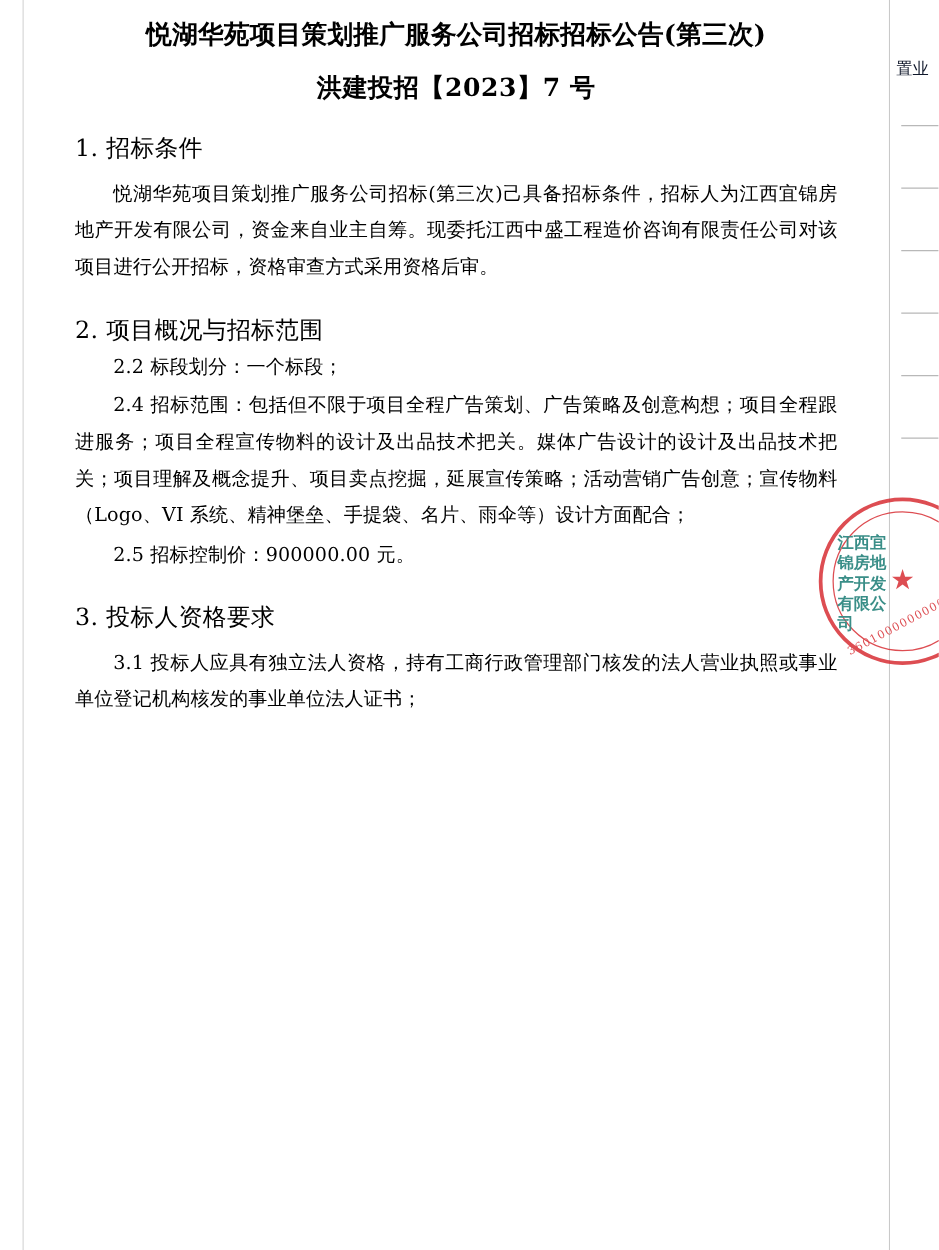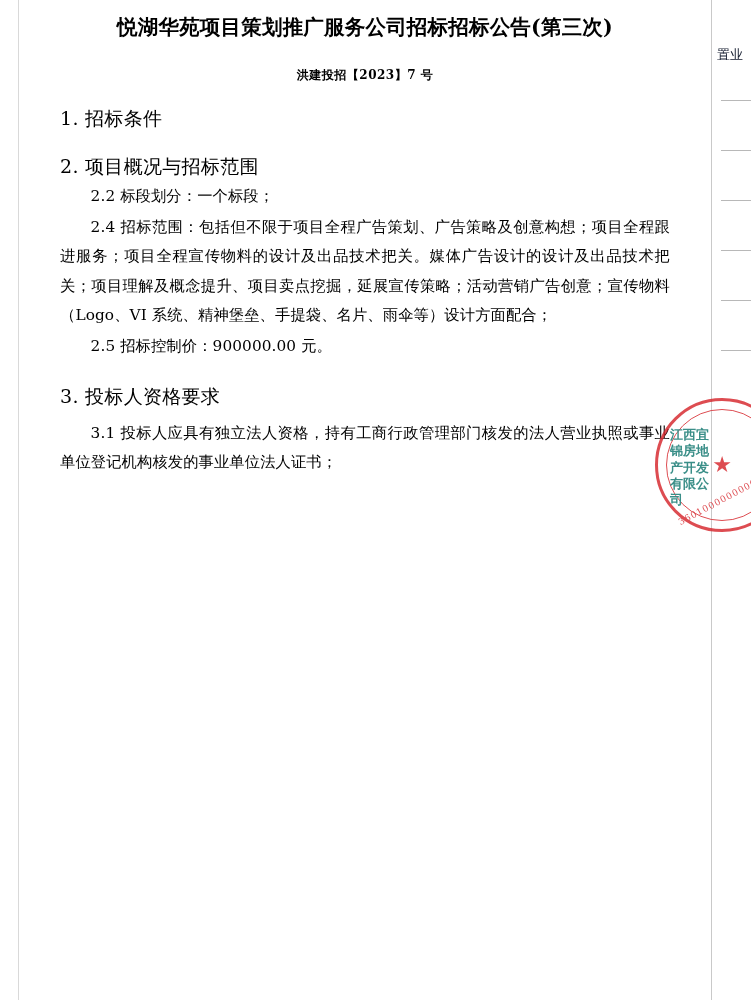--- a/index.html
+++ b/index.html
@@ -34,24 +34,24 @@
   .doc-title {
     font-size: 20.5px;
     font-weight: bold;
     text-align: center;
     letter-spacing: 0.2px;
     margin: 14px 0 0 0;
     line-height: 1.3;
     white-space: nowrap;
   }
   .doc-subtitle {
-    font-size: 12px;
+    font-size: 20px;
     font-weight: bold;
     text-align: center;
-    margin: 26px 0 0 0;
+    margin: 16px 0 0 0;
     letter-spacing: 0.5px;
   }
   .section-heading {
     font-size: 19px;
     font-weight: normal;
     margin: 22px 0 0 0;
     letter-spacing: 0.3px;
   }
   .para {
     font-size: 15.3px;
@@ -157,20 +157,21 @@
 <body>
 
 <div class="page-rule-left"></div>
 
 <div class="doc">
 
   <div class="doc-title">悦湖华苑项目策划推广服务公司招标招标公告(第三次)</div>
   <div class="doc-subtitle">洪建投招【2023】7 号</div>
 
   <div class="section-heading">1. 招标条件</div>
+  <div class="para indent">悦湖华苑项目策划推广服务公司招标(第三次)己具备招标条件，招标人为江西宜锦房地产开发有限公司，资金来自业主自筹。现委托江西中盛工程造价咨询有限责任公司对该项目进行公开招标，资格审查方式采用资格后审。</div>
 
   <div class="section-heading">2. 项目概况与招标范围</div>
   <div class="para indent tight">2.2 标段划分：一个标段；</div>
   <div class="para indent tight">2.4 招标范围：包括但不限于项目全程广告策划、广告策略及创意构想；项目全程跟进服务；项目全程宣传物料的设计及出品技术把关。媒体广告设计的设计及出品技术把关；项目理解及概念提升、项目卖点挖掘，延展宣传策略；活动营销广告创意；宣传物料（Logo、VI 系统、精神堡垒、手提袋、名片、雨伞等）设计方面配合；</div>
   <div class="para indent tight">2.5 招标控制价：900000.00 元。</div>
 
   <div class="section-heading">3. 投标人资格要求</div>
   <div class="para indent">3.1 投标人应具有独立法人资格，持有工商行政管理部门核发的法人营业执照或事业单位登记机构核发的事业单位法人证书；</div>
 
 </div>

